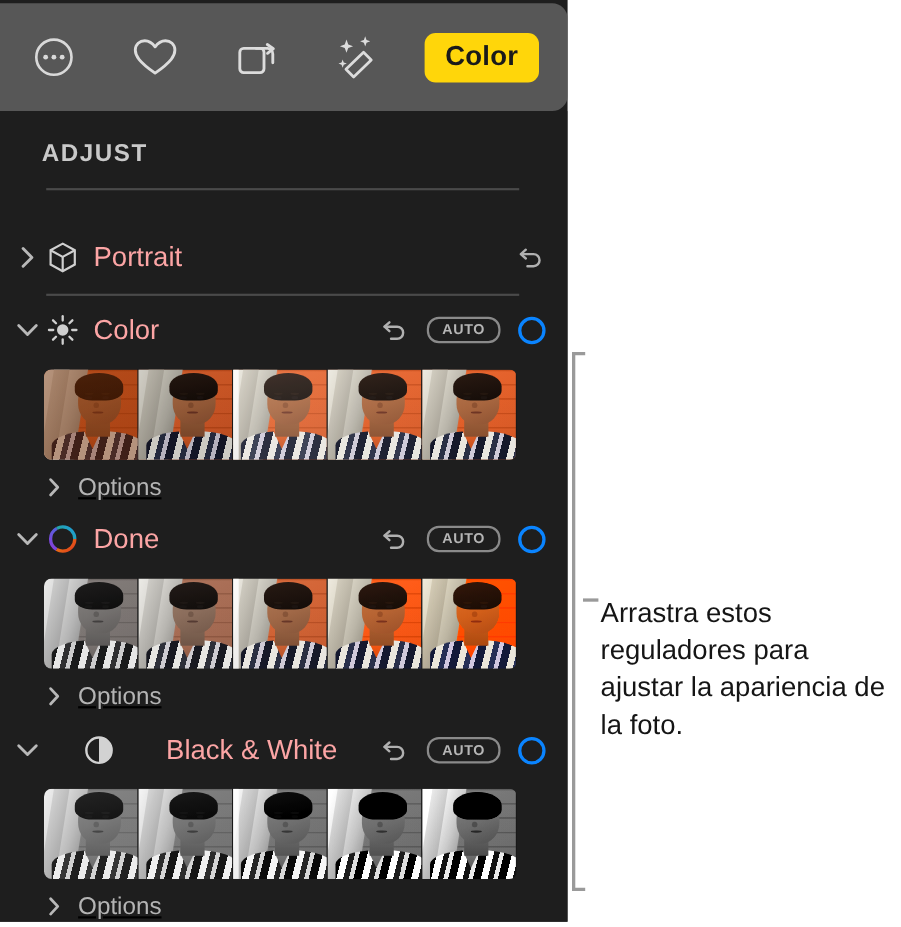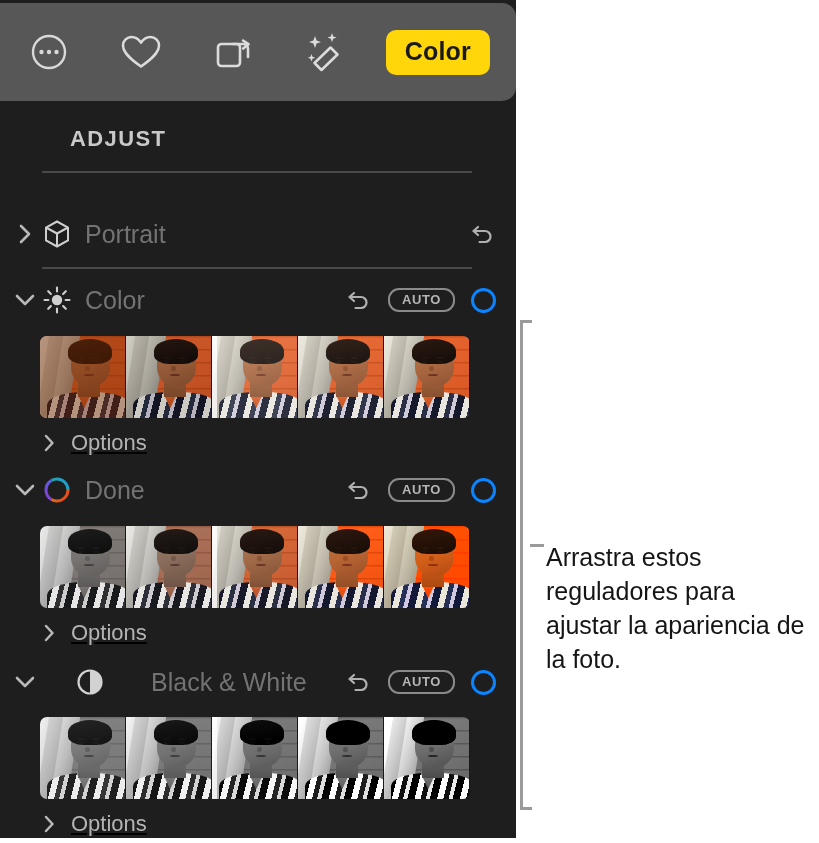--- a/index.html
+++ b/index.html
@@ -89,21 +89,20 @@
   }
 
   #adjust-header {
     position: absolute;
     left: 38px;
     top: 25px;
     font-size: 22px;
     font-weight: bold;
     color: #c9c9c9;
     letter-spacing: 1.4px;
-    margin-left: 32px;
   }
   .divider {
     position: absolute;
     left: 42px;
     width: 430px;
     height: 2px;
     background: #4a4a4a;
   }
   #divider-1 { top: 70px; }
   #divider-2 { top: 166px; }
@@ -131,21 +130,21 @@
     width: 30px;
     flex: 0 0 auto;
     display: flex;
     align-items: center;
     justify-content: center;
     margin-left: 4px;
   }
   .sec-label {
     margin-left: 13px;
     font-size: 25px;
-    color: #737373;
+    color: #fca5a5;
     white-space: nowrap;
     text-align: center;
   }
   .row-right {
     margin-left: auto;
     display: flex;
     align-items: center;
     padding-right: 20px;
     gap: 16px;
   }

